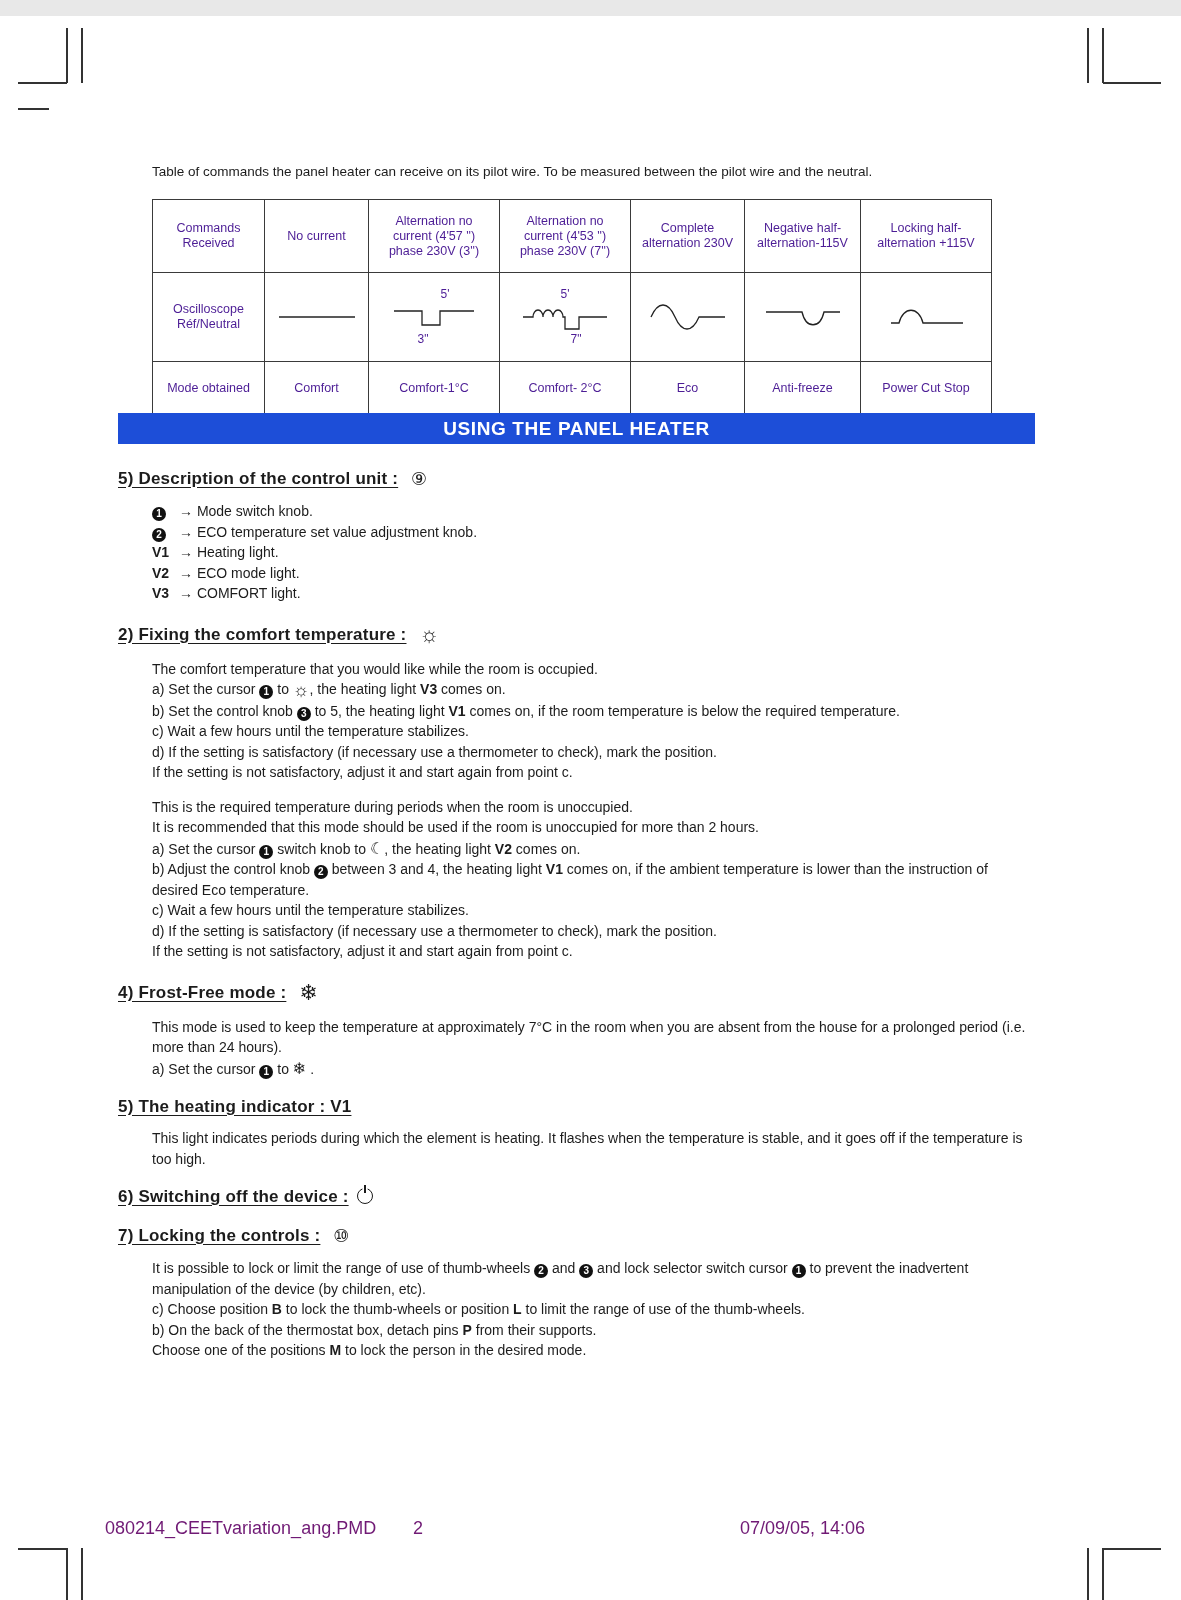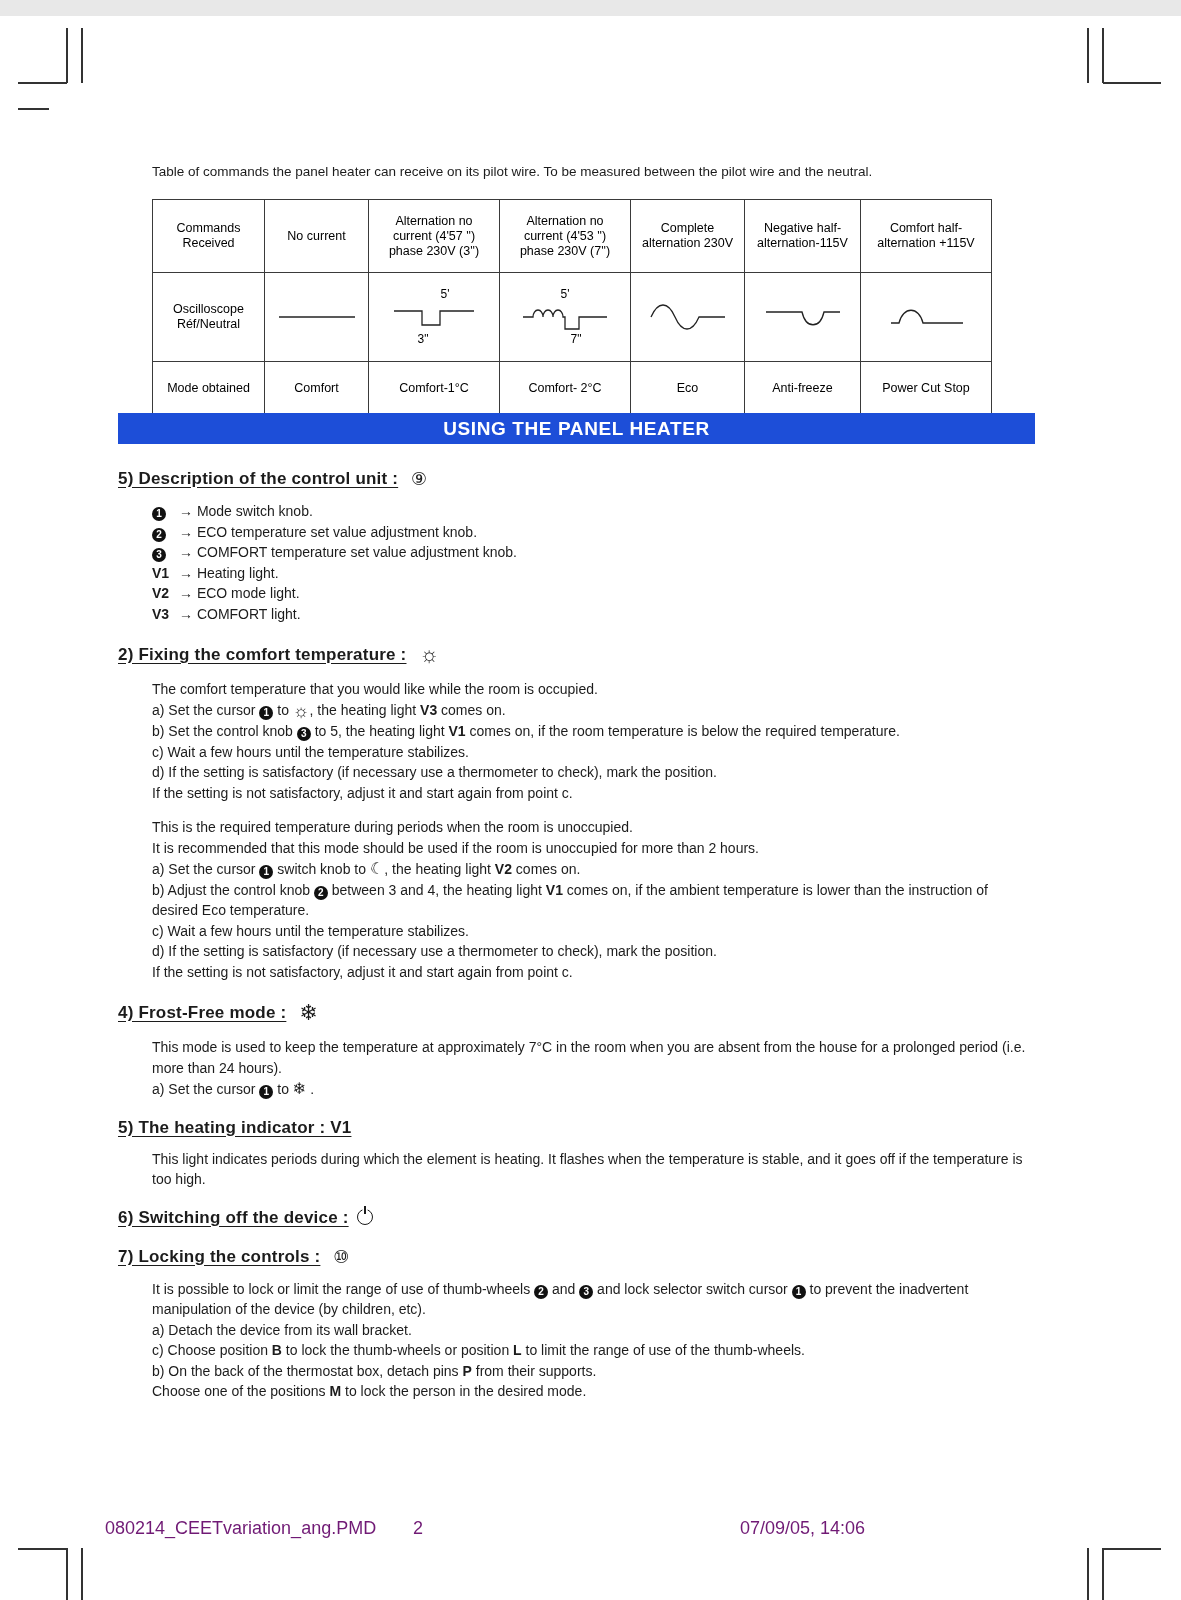--- a/index.html
+++ b/index.html
@@ -9,21 +9,21 @@
     font-family:"Liberation Sans","DejaVu Sans",sans-serif;color:#1c1c1c;
     margin:16px auto;overflow:hidden;padding-left:46px;
   }
   
   .mark{position:absolute;background:#333;}
   
   .intro{position:absolute;left:152px;top:147px;width:860px;font-size:13.5px;line-height:17px;}
   
   .cmd-table{
     position:absolute;left:152px;top:183px;width:829px;border-collapse:collapse;
-    table-layout:fixed;font-size:12.5px;line-height:15px;color:#000000;
+    table-layout:fixed;font-size:12.5px;line-height:15px;color:#4c1d95;
   }
   .cmd-table td{border:1px solid #3a3a3a;text-align:center;vertical-align:middle;padding:4px 6px;}
   .cmd-table tr.hdr-row td{height:64px;}
   .cmd-table tr.wave-row td{height:80px;}
   .cmd-table tr.mode-row td{height:44px;}
   .wave-cell{padding:2px 2px;}
   .wave-cell svg{display:block;margin:0 auto;}
   .wl{font-size:12px;line-height:13px;text-align:center;}
   .wl.shift-left{padding-right:22px;}
   .wl.shift-right{padding-left:22px;}
@@ -103,21 +103,21 @@
         <col style="width:131px">
     </colgroup>
     <tbody>
         <tr class="hdr-row">
       <td>Commands Received</td>
       <td>No current</td>
       <td>Alternation no current (4'57 '') phase 230V (3'')</td>
       <td>Alternation no current (4'53 '') phase 230V (7'')</td>
       <td>Complete alternation 230V</td>
       <td>Negative half-alternation-115V</td>
-      <td>Comfort half-alternation +115V</td>
+      <td>Locking half-alternation +115V</td>
     </tr>
     <tr class="wave-row">
       <td>Oscilloscope Réf/Neutral</td>
       <td class="wave-cell">
         <svg width="84" height="16" viewBox="0 0 84 16">
           <path d="M4,8 H80" stroke="#222" stroke-width="1.3" fill="none"></path>
         </svg>
       </td>
       <td class="wave-cell">
         <div class="wl shift-right">5'</div>
@@ -166,21 +166,20 @@
   <div class="content">
 
     <section>
       <div class="sec-heading">
         <span class="h-text">5) Description of the control unit :</span>
         <span class="h-icon glyph-circ">⑨</span>
       </div>
       <div class="lines items-block">
           <div class="line"><span class="circ-num">1</span><span class="inline-icon icon-arrow">→</span>  Mode switch knob.</div>
           <div class="line"><span class="circ-num">2</span><span class="inline-icon icon-arrow">→</span>  ECO temperature set value adjustment knob.</div>
-          <div class="line"><span class="circ-num">3</span><span class="inline-icon icon-arrow">→</span>  COMFORT temperature set value adjustment knob.</div>
           <div class="line"><b>V1</b><span class="inline-icon icon-arrow">→</span>  Heating light.</div>
           <div class="line"><b>V2</b><span class="inline-icon icon-arrow">→</span>  ECO mode light.</div>
           <div class="line"><b>V3</b><span class="inline-icon icon-arrow">→</span>  COMFORT light.</div>
         </div>
     </section>
 
     <section>
       <div class="sec-heading">
         <span class="h-text">2) Fixing the comfort temperature :</span>
         <span class="h-icon glyph-big">☼</span>
@@ -234,21 +233,20 @@
       </div>
     </section>
 
     <section>
       <div class="sec-heading">
         <span class="h-text">7) Locking the controls :</span>
         <span class="h-icon glyph-circ">⑩</span>
       </div>
       <div class="lines">
           <div class="line">It is possible to lock or limit the range of use of thumb-wheels <span class="circ-num">2</span> and <span class="circ-num">3</span> and lock selector switch cursor <span class="circ-num">1</span> to prevent the inadvertent manipulation of the device (by children, etc).</div>
-          <div class="line">a) Detach the device from its wall bracket.</div>
           <div class="line">c) Choose position <b>B</b> to lock the thumb-wheels or position <b>L</b> to limit the range of use of the thumb-wheels.</div>
           <div class="line">b) On the back of the thermostat box, detach pins <b>P</b> from their supports.</div>
           <div class="line">Choose one of the positions <b>M</b> to lock the person in the desired mode.</div>
         </div>
     </section>
 
   </div>
 
   <div class="footer-item f-file">080214_CEETvariation_ang.PMD</div>
   <div class="footer-item f-page">2</div>

